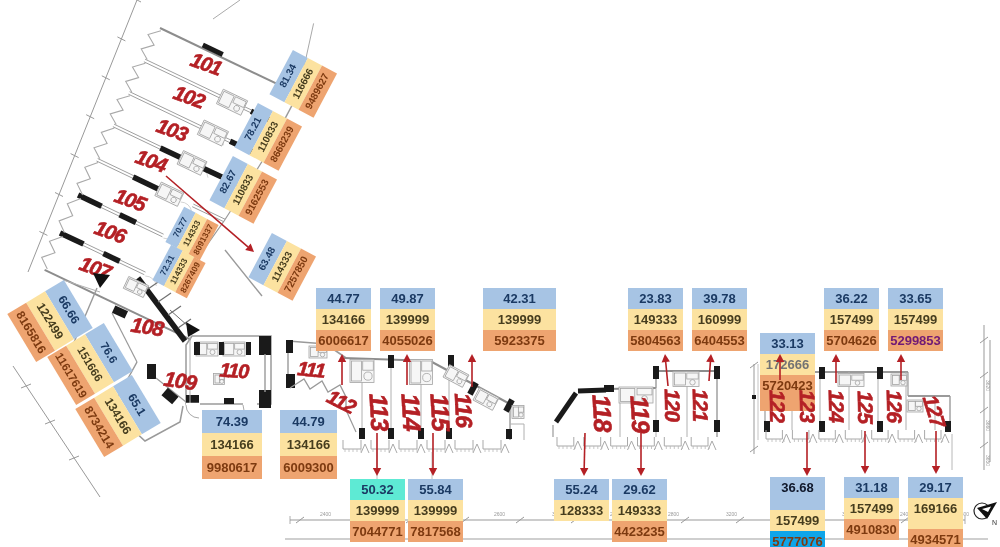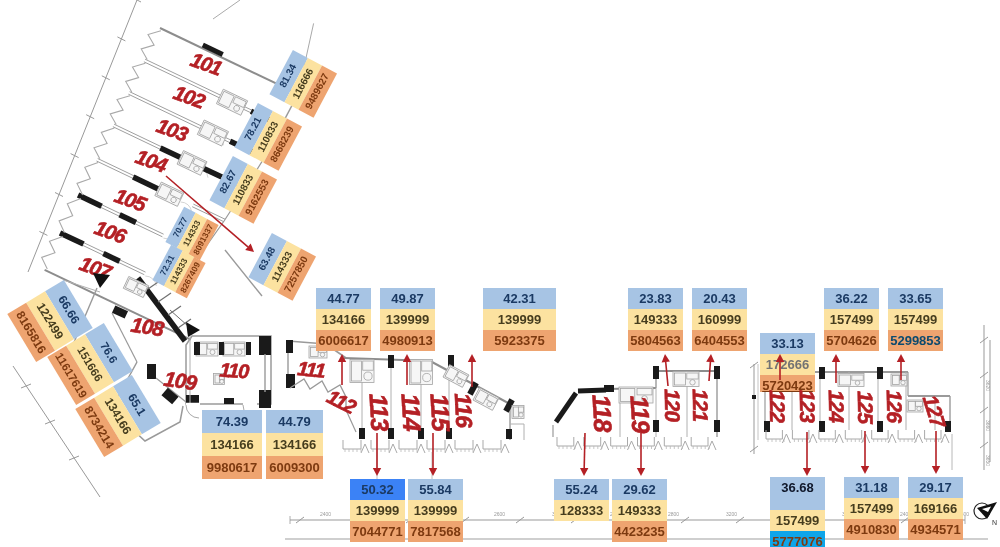--- a/index.html
+++ b/index.html
@@ -461,54 +461,54 @@
       <text x="986" y="455" font-size="5" fill="#9a9a9a" font-family="Liberation Sans" transform="rotate(90 986 455)">3650</text>
     </svg>
 <div class="bx" style="left:316px;top:288px;width:55px;font-size:13px;">
       <div style="height:21px;line-height:21px;background:#a7c4e4;color:#1b3a63;">44.77</div>
       <div style="height:21px;line-height:21px;background:#fce2a0;color:#463d1e;">134166</div>
       <div style="height:21px;line-height:21px;background:#eea470;color:#7d3a10;">6006617</div>
     </div>
     <div class="bx" style="left:380px;top:288px;width:55px;font-size:13px;">
       <div style="height:21px;line-height:21px;background:#a7c4e4;color:#1b3a63;">49.87</div>
       <div style="height:21px;line-height:21px;background:#fce2a0;color:#463d1e;">139999</div>
-      <div style="height:21px;line-height:21px;background:#eea470;color:#7d3a10;">4980913</div>
+      <div style="height:21px;line-height:21px;background:#eea470;color:#7d3a10;">4055026</div>
     </div>
     <div class="bx" style="left:454px;top:288px;width:73px;font-size:13px;margin-left:29px;">
       <div style="height:21px;line-height:21px;background:#a7c4e4;color:#1b3a63;">42.31</div>
       <div style="height:21px;line-height:21px;background:#fce2a0;color:#463d1e;">139999</div>
       <div style="height:21px;line-height:21px;background:#eea470;color:#7d3a10;">5923375</div>
     </div>
     <div class="bx" style="left:628px;top:288px;width:55px;font-size:13px;">
       <div style="height:21px;line-height:21px;background:#a7c4e4;color:#1b3a63;">23.83</div>
       <div style="height:21px;line-height:21px;background:#fce2a0;color:#463d1e;">149333</div>
       <div style="height:21px;line-height:21px;background:#eea470;color:#7d3a10;">5804563</div>
     </div>
     <div class="bx" style="left:692px;top:288px;width:55px;font-size:13px;">
-      <div style="height:21px;line-height:21px;background:#a7c4e4;color:#1b3a63;">20.43</div>
+      <div style="height:21px;line-height:21px;background:#a7c4e4;color:#1b3a63;">39.78</div>
       <div style="height:21px;line-height:21px;background:#fce2a0;color:#463d1e;">160999</div>
       <div style="height:21px;line-height:21px;background:#eea470;color:#7d3a10;">6404553</div>
     </div>
     <div class="bx" style="left:760px;top:288px;width:55px;font-size:13px;">
       <div style="height:21px;line-height:21px;background:#a7c4e4;color:#1b3a63;margin-top:45px;">33.13</div>
       <div style="height:21px;line-height:21px;background:#fce2a0;color:#737373;">172666</div>
-      <div style="height:17px;line-height:21px;background:#eea470;color:#7d3a10;text-decoration:underline;">5720423</div>
+      <div style="height:36px;line-height:21px;background:#eea470;color:#7d3a10;">5720423</div>
     </div>
     <div class="bx" style="left:824px;top:288px;width:55px;font-size:13px;">
       <div style="height:21px;line-height:21px;background:#a7c4e4;color:#1b3a63;">36.22</div>
       <div style="height:21px;line-height:21px;background:#fce2a0;color:#463d1e;">157499</div>
       <div style="height:21px;line-height:21px;background:#eea470;color:#7d3a10;">5704626</div>
     </div>
     <div class="bx" style="left:888px;top:288px;width:55px;font-size:13px;">
       <div style="height:21px;line-height:21px;background:#a7c4e4;color:#1b3a63;text-align:center;">33.65</div>
       <div style="height:21px;line-height:21px;background:#fce2a0;color:#463d1e;">157499</div>
-      <div style="height:21px;line-height:21px;background:#eea470;color:#0c4a6e;">5299853</div>
+      <div style="height:21px;line-height:21px;background:#eea470;color:#701a75;">5299853</div>
     </div>
     <div class="bx" style="left:350px;top:479px;width:55px;font-size:13px;">
-      <div style="height:21px;line-height:21px;background:#3b82f6;color:#1b3a63;">50.32</div>
+      <div style="height:21px;line-height:21px;background:#5eead4;color:#1b3a63;">50.32</div>
       <div style="height:21px;line-height:21px;background:#fce2a0;color:#463d1e;">139999</div>
       <div style="height:21px;line-height:21px;background:#eea470;color:#7d3a10;">7044771</div>
     </div>
     <div class="bx" style="left:408px;top:479px;width:55px;font-size:13px;">
       <div style="height:21px;line-height:21px;background:#a7c4e4;color:#1b3a63;">55.84</div>
       <div style="height:21px;line-height:21px;background:#fce2a0;color:#463d1e;">139999</div>
       <div style="height:21px;line-height:21px;background:#eea470;color:#7d3a10;">7817568</div>
     </div>
     <div class="bx" style="left:554px;top:479px;width:55px;font-size:13px;">
       <div style="height:21px;line-height:21px;background:#a7c4e4;color:#1b3a63;">55.24</div>
@@ -525,29 +525,29 @@
       <div style="height:21px;line-height:21px;background:#fce2a0;color:#463d1e;">157499</div>
       <div style="height:21px;line-height:21px;background:#0ea5e9;color:#7d3a10;">5777076</div>
     </div>
     <div class="bx" style="left:844px;top:477px;width:55px;font-size:13px;">
       <div style="height:21px;line-height:21px;background:#a7c4e4;color:#1b3a63;">31.18</div>
       <div style="height:21px;line-height:21px;background:#fce2a0;color:#463d1e;">157499</div>
       <div style="height:21px;line-height:21px;background:#eea470;color:#7d3a10;">4910830</div>
     </div>
     <div class="bx" style="left:908px;top:477px;width:55px;font-size:13px;">
       <div style="height:21px;line-height:21px;background:#a7c4e4;color:#1b3a63;">29.17</div>
-      <div style="height:21px;line-height:21px;background:#fce2a0;color:#463d1e;">169166</div>
+      <div style="height:31px;line-height:21px;background:#fce2a0;color:#463d1e;">169166</div>
       <div style="height:21px;line-height:21px;background:#eea470;color:#7d3a10;">4934571</div>
     </div>
     <div class="bx" style="left:202px;top:410px;width:60px;font-size:13px;">
       <div style="height:23px;line-height:23px;background:#a7c4e4;color:#1b3a63;">74.39</div>
       <div style="height:23px;line-height:23px;background:#fce2a0;color:#463d1e;">134166</div>
       <div style="height:23px;line-height:23px;background:#eea470;color:#7d3a10;">9980617</div>
     </div>
-    <div class="bx" style="left:266px;top:410px;width:57px;font-size:13px;">
+    <div class="bx" style="left:280px;top:410px;width:57px;font-size:13px;">
       <div style="height:23px;line-height:23px;background:#a7c4e4;color:#1b3a63;">44.79</div>
       <div style="height:23px;line-height:23px;background:#fce2a0;color:#463d1e;">134166</div>
       <div style="height:23px;line-height:23px;background:#eea470;color:#7d3a10;">6009300</div>
     </div>
     <div class="bx" style="left:278px;top:59px;width:50px;transform:rotate(-62deg);font-size:10px;">
       <div style="height:16.5px;line-height:16.5px;background:#a7c4e4;color:#1b3a63;">81.34</div>
       <div style="height:16.5px;line-height:16.5px;background:#fce2a0;color:#463d1e;">116666</div>
       <div style="height:16.5px;line-height:16.5px;background:#eea470;color:#7d3a10;">9489627</div>
     </div>
     <div class="bx" style="left:243px;top:112px;width:50px;transform:rotate(-62deg);font-size:10px;">

